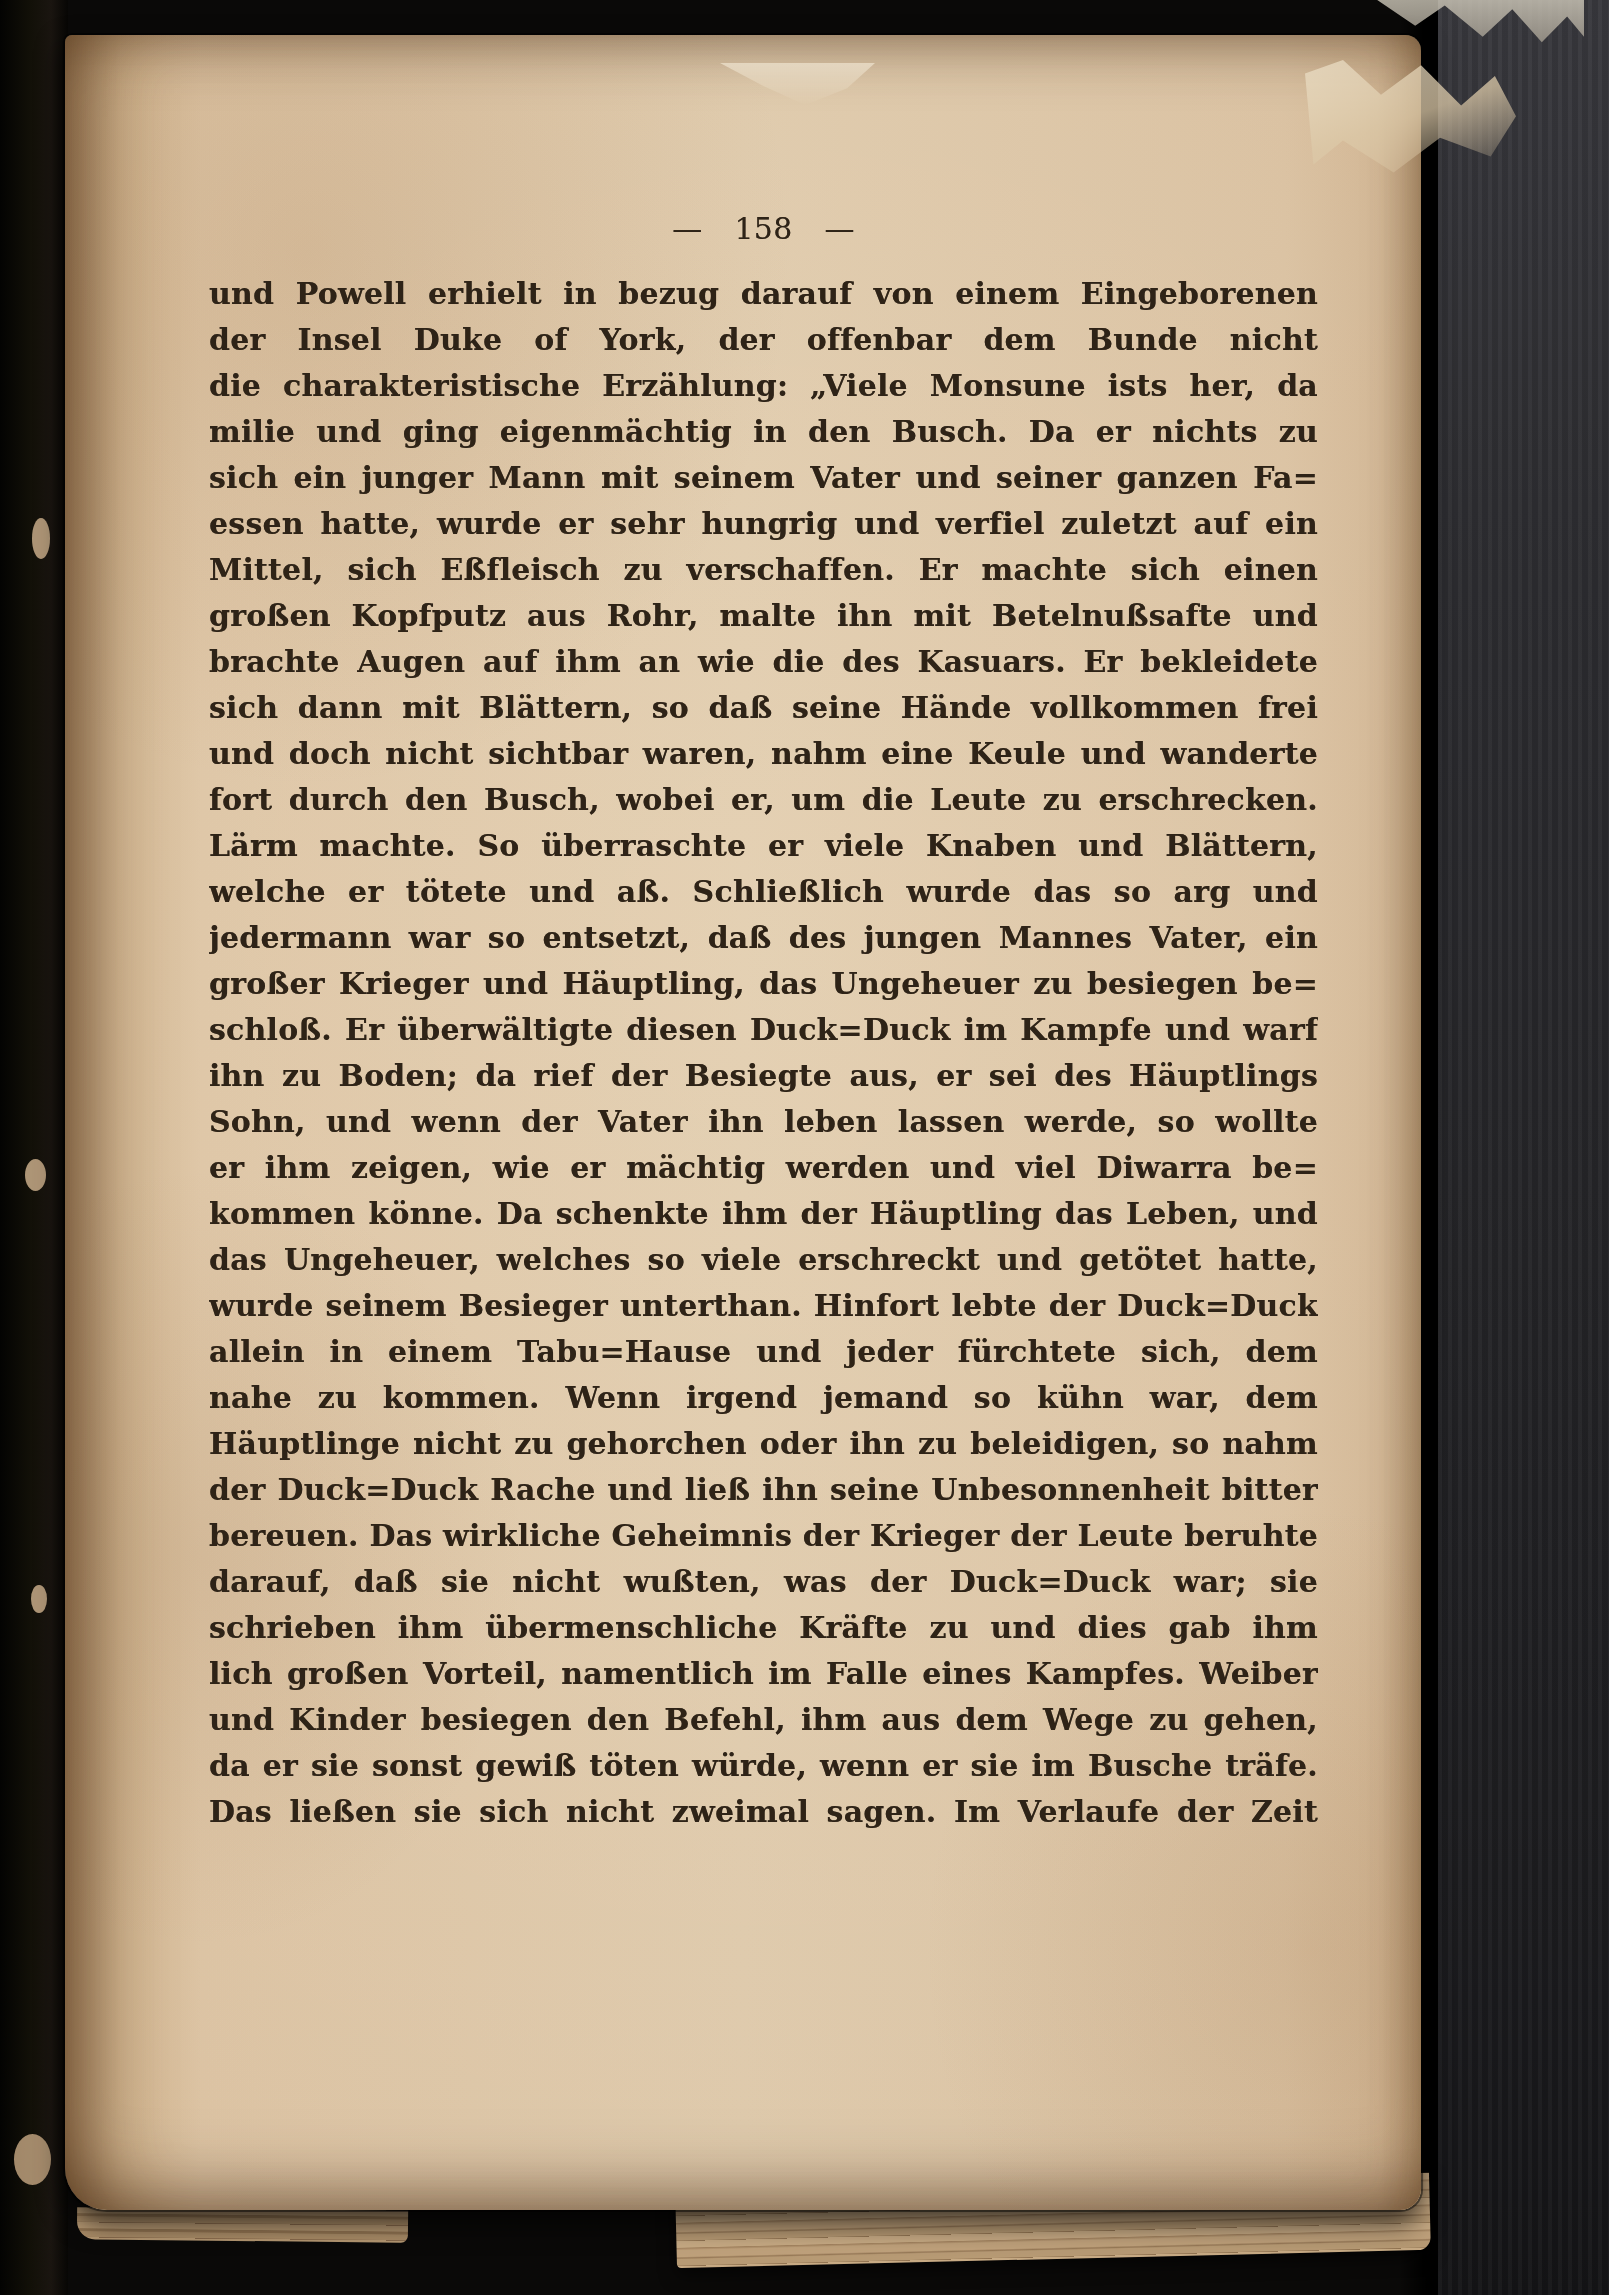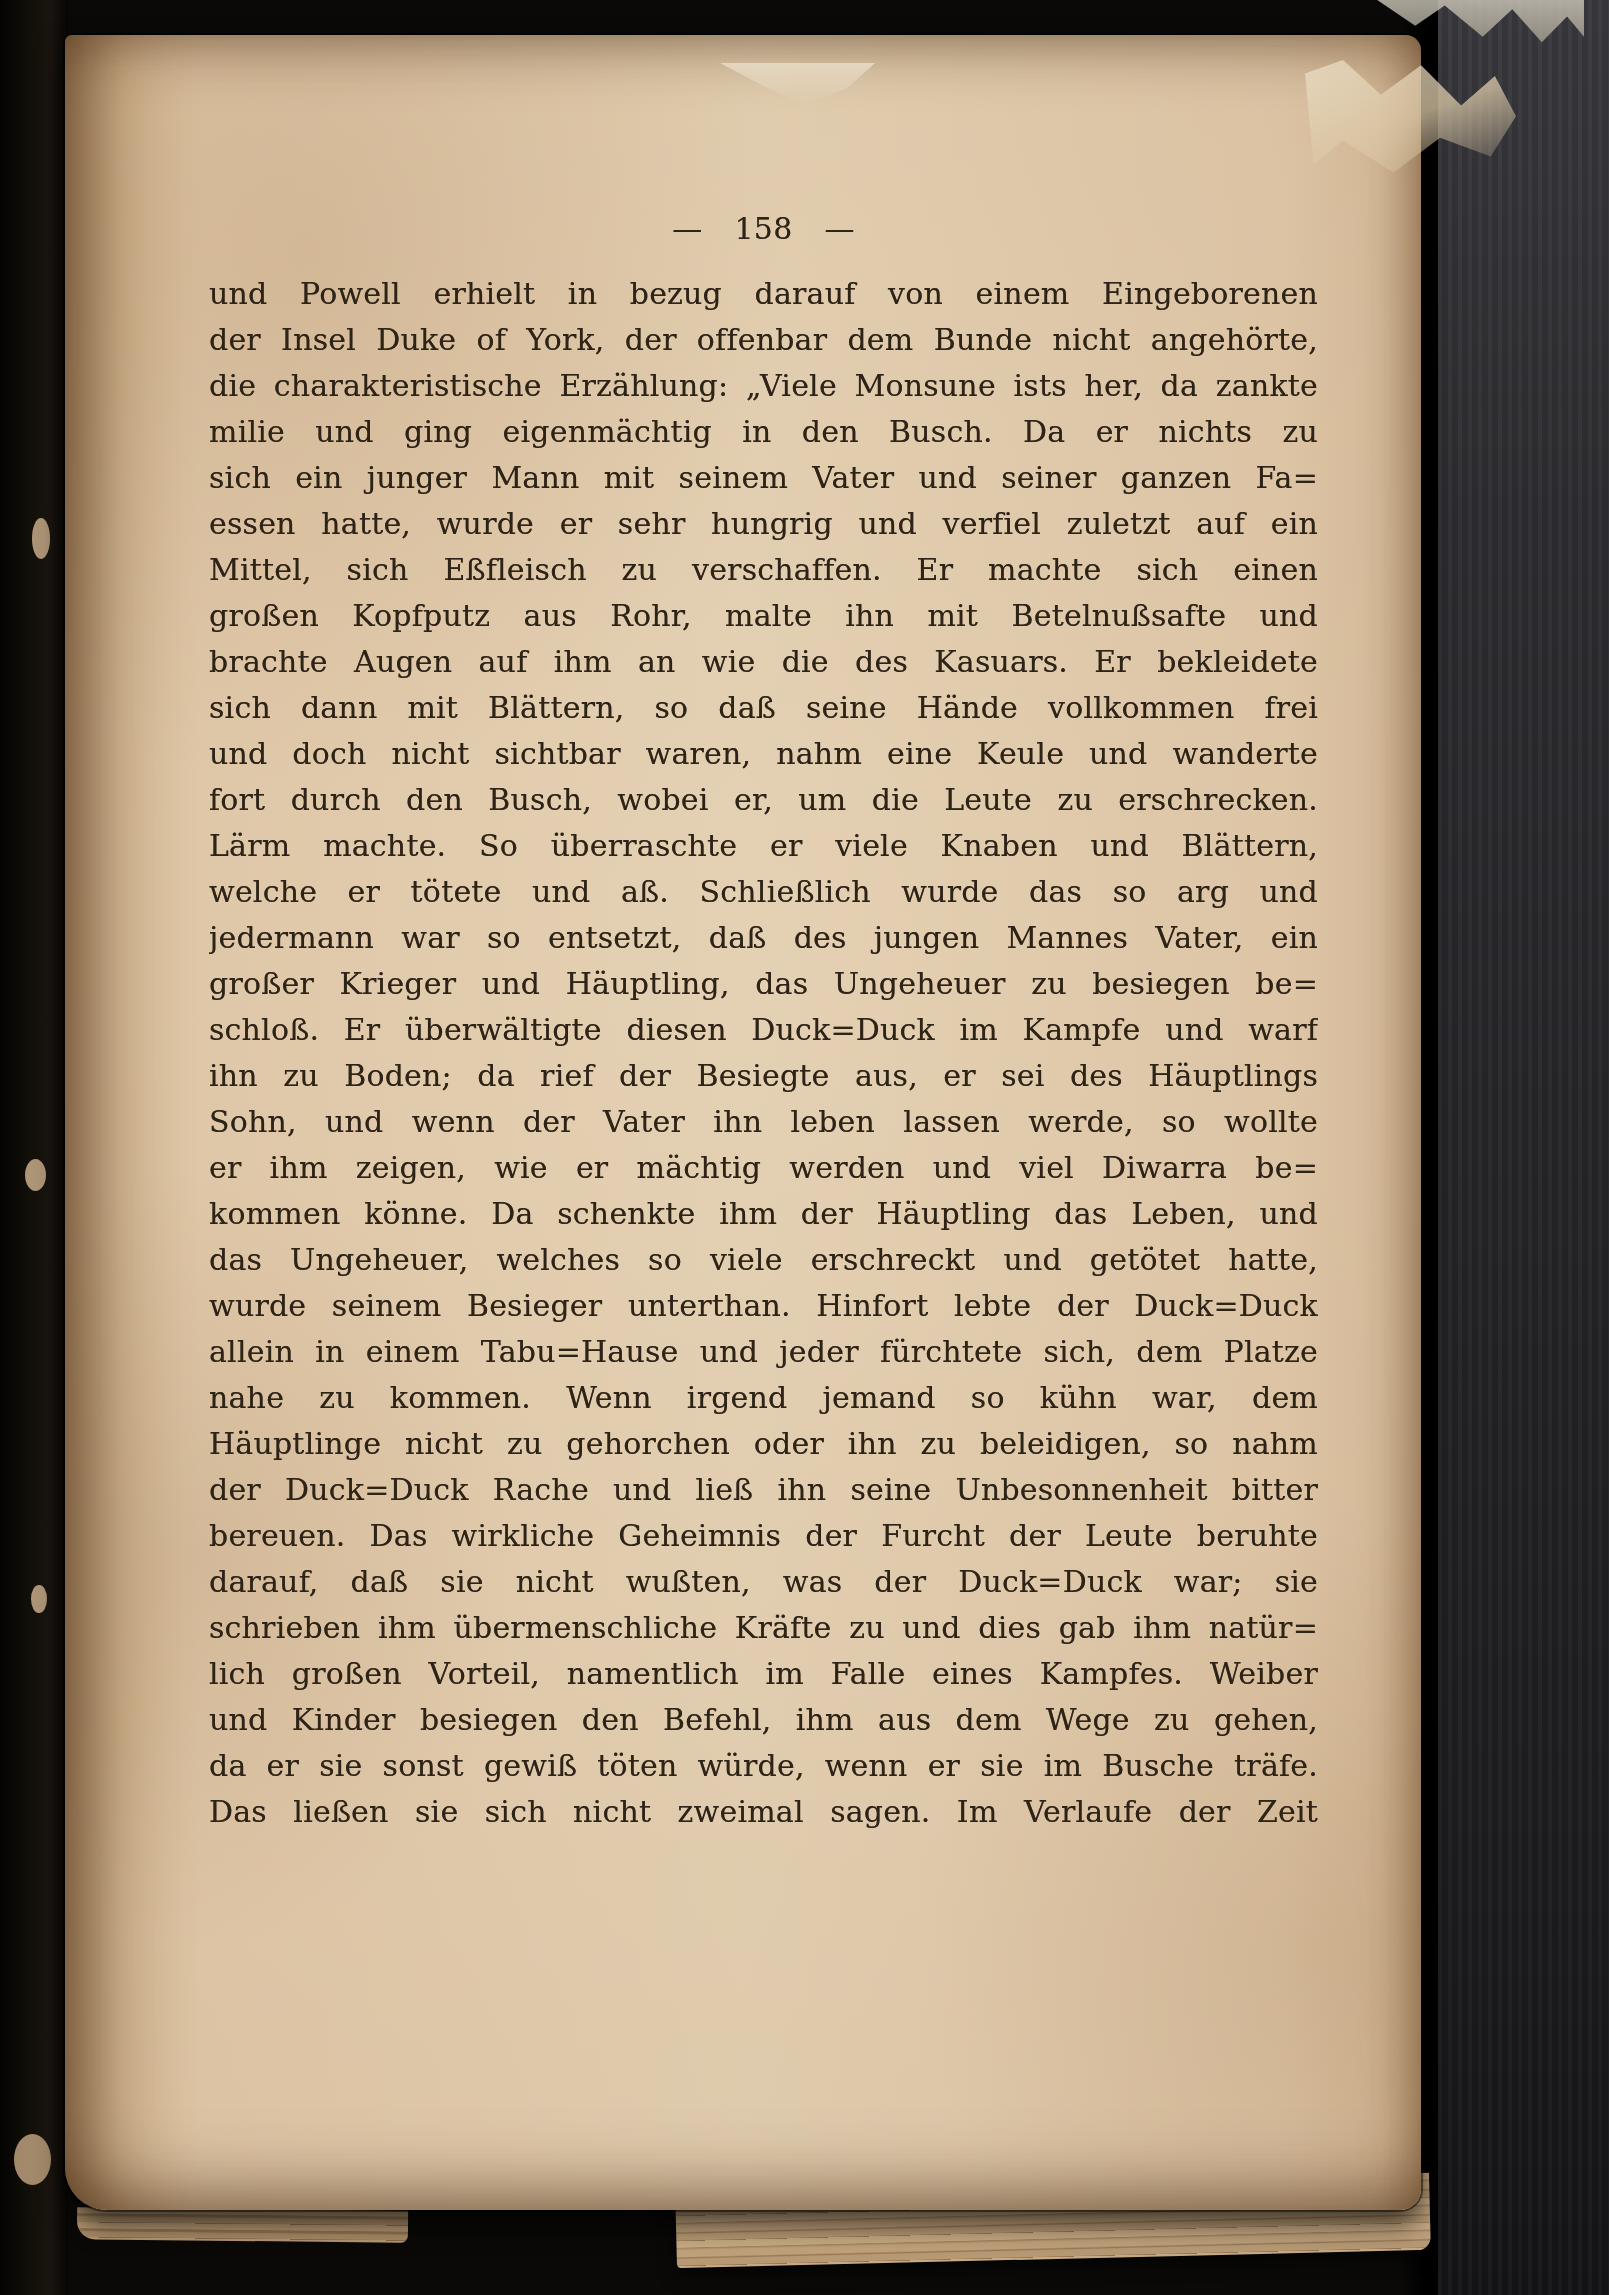--- a/index.html
+++ b/index.html
@@ -165,20 +165,21 @@
     font-size: 30px;
     line-height: 46px;
   }
   .text-line {
     text-align: justify;
     text-align-last: justify;
     text-justify: inter-word;
     white-space: normal;
     overflow: hidden;
     height: 46px;
+    font-weight: bold;
   }
 </style>
 </head>
 <body>
 
 <div class="scene">
 
   <div class="cover-right"></div>
   <div class="cover-tear-top"></div>
 
@@ -222,21 +223,21 @@
           <div class="text-line">ihn zu Boden; da rief der Besiegte aus, er sei des Häuptlings</div>
           <div class="text-line">Sohn, und wenn der Vater ihn leben lassen werde, so wollte</div>
           <div class="text-line">er ihm zeigen, wie er mächtig werden und viel Diwarra be=</div>
           <div class="text-line">kommen könne.  Da schenkte ihm der Häuptling das Leben, und</div>
           <div class="text-line">das Ungeheuer, welches so viele erschreckt und getötet hatte,</div>
           <div class="text-line">wurde seinem Besieger unterthan.  Hinfort lebte der Duck=Duck</div>
           <div class="text-line">allein in einem Tabu=Hause und jeder fürchtete sich, dem Platze</div>
           <div class="text-line">nahe zu kommen.  Wenn irgend jemand so kühn war, dem</div>
           <div class="text-line">Häuptlinge nicht zu gehorchen oder ihn zu beleidigen, so nahm</div>
           <div class="text-line">der Duck=Duck Rache und ließ ihn seine Unbesonnenheit bitter</div>
-          <div class="text-line">bereuen.  Das wirkliche Geheimnis der Furcht der Leute beruhte</div>
+          <div class="text-line">bereuen.  Das wirkliche Geheimnis der Krieger der Leute beruhte</div>
           <div class="text-line">darauf, daß sie nicht wußten, was der Duck=Duck war; sie</div>
           <div class="text-line">schrieben ihm übermenschliche Kräfte zu und dies gab ihm natür=</div>
           <div class="text-line">lich großen Vorteil, namentlich im Falle eines Kampfes.  Weiber</div>
           <div class="text-line">und Kinder besiegen den Befehl, ihm aus dem Wege zu gehen,</div>
           <div class="text-line">da er sie sonst gewiß töten würde, wenn er sie im Busche träfe.</div>
           <div class="text-line">Das ließen sie sich nicht zweimal sagen.  Im Verlaufe der Zeit</div>
         </div>
     </div>
   </div>
 

